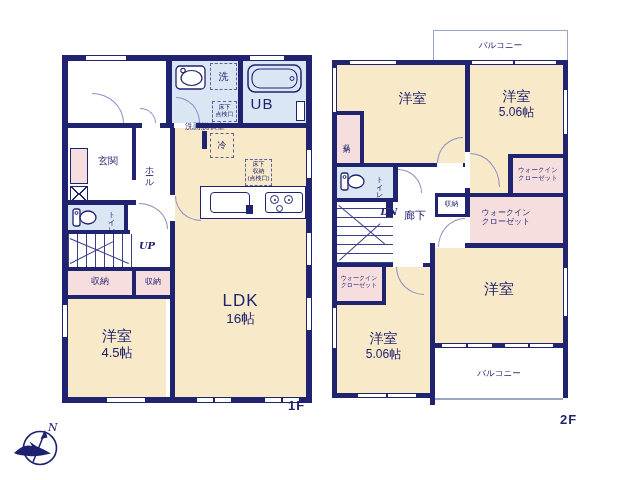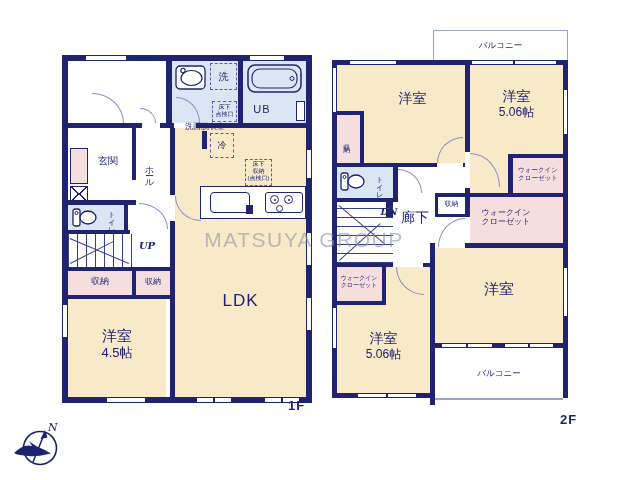--- a/index.html
+++ b/index.html
@@ -125,32 +125,33 @@
 
     <div class="dash blue" style="left:148px;top:8px;width:27px;height:27px;"></div>
     <div class="dash" style="left:150px;top:46px;width:25px;height:21px;"></div>
     <div class="dash" style="left:148px;top:78px;width:24px;height:25px;"></div>
     <div class="dash" style="left:183px;top:104px;width:27px;height:27px;"></div>
 
     <div class="lbl" style="left:148px;top:16px;width:27px;font-size:10px;">洗</div>
     <div class="lbl" style="left:106px;top:35px;width:74px;font-size:8px;margin-top:32px;">洗面脱衣室</div>
     <div class="lbl pre" style="left:150px;top:49px;width:25px;font-size:6px;">床下
 点検口</div>
-    <div class="lbl" style="left:180px;top:48px;width:40px;font-size:11px;letter-spacing:1px;">UB</div>
+    <div class="lbl" style="left:180px;top:40px;width:40px;font-size:15px;letter-spacing:1px;">UB</div>
     <div class="lbl" style="left:24px;top:100px;width:44px;font-size:10px;">玄関</div>
     <div class="lbl vt" style="left:82px;top:92px;height:50px;font-size:9px;">ホール</div>
     <div class="lbl vt" style="left:45px;top:151px;height:24px;font-size:7px;letter-spacing:0;">トイレ</div>
     <div class="lbl it" style="left:73px;top:185px;width:24px;font-size:10px;">UP</div>
     <div class="lbl" style="left:10px;top:221px;width:56px;font-size:9px;">収納</div>
     <div class="lbl" style="left:75px;top:222px;width:32px;font-size:8px;">収納</div>
     <div class="lbl" style="left:148px;top:85px;width:24px;font-size:9px;">冷</div>
     <div class="lbl pre" style="left:183px;top:106px;width:27px;font-size:6px;">床下
 収納
 (点検口)</div>
     <div class="lbl" style="left:113px;top:236px;width:131px;font-size:17px;letter-spacing:1px;">LDK</div>
+    <div class="lbl" style="left:113px;top:256px;width:131px;font-size:13.5px;">16帖</div>
     <div class="lbl" style="left:6px;top:272px;width:98px;font-size:15px;">洋室</div>
     <div class="lbl" style="left:6px;top:290px;width:98px;font-size:13px;">4.5帖</div>
   </div>
 
   <div class="abs" style="left:330px;top:28px;width:240px;height:402px;">
 
     <div class="balc" style="left:103px;top:2px;width:135px;height:33px;border-bottom:none;"></div>
     <div class="lbl" style="left:103px;top:12px;width:135px;font-size:8.5px;">バルコニー</div>
 
     <div class="rm cream" style="left:7px;top:37px;width:128px;height:98px;"></div>
@@ -224,35 +225,34 @@
     </svg>
 
     <div class="lbl" style="left:30px;top:62px;width:105px;font-size:14px;">洋室</div>
     <div class="lbl" style="left:140px;top:60px;width:93px;font-size:14px;">洋室</div>
     <div class="lbl" style="left:140px;top:77px;width:93px;font-size:12px;">5.06帖</div>
     <div class="lbl vt" style="left:12px;top:95px;height:34px;font-size:7px;letter-spacing:2px;">収納</div>
     <div class="lbl pre" style="left:183px;top:138px;width:50px;font-size:6.5px;">ウォークイン
 クローゼット</div>
     <div class="lbl vt" style="left:45px;top:141px;height:28px;font-size:7px;letter-spacing:0;">トイレ</div>
     <div class="lbl it" style="left:47px;top:178px;width:24px;font-size:9.5px;">DN</div>
-    <div class="lbl" style="left:70px;top:181px;width:30px;font-size:14px;">廊下</div>
+    <div class="lbl" style="left:70px;top:181px;width:30px;font-size:11px;">廊下</div>
     <div class="lbl" style="left:107px;top:172px;width:29px;font-size:7px;">収納</div>
     <div class="lbl pre" style="left:140px;top:180px;width:72px;font-size:8px;text-align:center;">ウォークイン
 クローゼット</div>
     <div class="lbl" style="left:105px;top:252px;width:128px;font-size:15px;">洋室</div>
     <div class="lbl pre" style="left:4px;top:247px;width:50px;font-size:6px;">ウォークイン
 クローゼット</div>
     <div class="lbl" style="left:7px;top:302px;width:93px;font-size:14px;">洋室</div>
     <div class="lbl" style="left:7px;top:319px;width:93px;font-size:12px;">5.06帖</div>
   </div>
 
   <div class="flabel" style="left:288px;top:398px;">1F</div>
   <div class="flabel" style="left:548px;top:412px;margin-left:12px;">2F</div>
 
-  <div id="watermark">MATSUYA GROUP</div>
 
   <svg class="abs" style="left:13px;top:417px;" width="54" height="56" viewBox="0 0 54 56">
     <circle cx="27" cy="31" r="16.5" fill="none" stroke="#1d2270" stroke-width="1.6"></circle>
     <line x1="20" y1="45" x2="32" y2="15" stroke="#1d2270" stroke-width="1.5"></line>
     <polygon points="32,13 27.5,22 34.5,20.5" fill="#1d2270"></polygon>
     <text x="35" y="14" font-size="11" font-style="italic" font-family="DejaVu Serif, serif" fill="#1d2270">N</text>
     <path d="M1,36 C7,30 13,27 19,29 L16.5,24.5 L23,29 C29,31.5 34,34 38,36.5 C30,38.5 21,40 15.5,39 C9,38 4,38 1,36 Z" fill="#1d2270"></path>
   </svg>
 
 </div>

